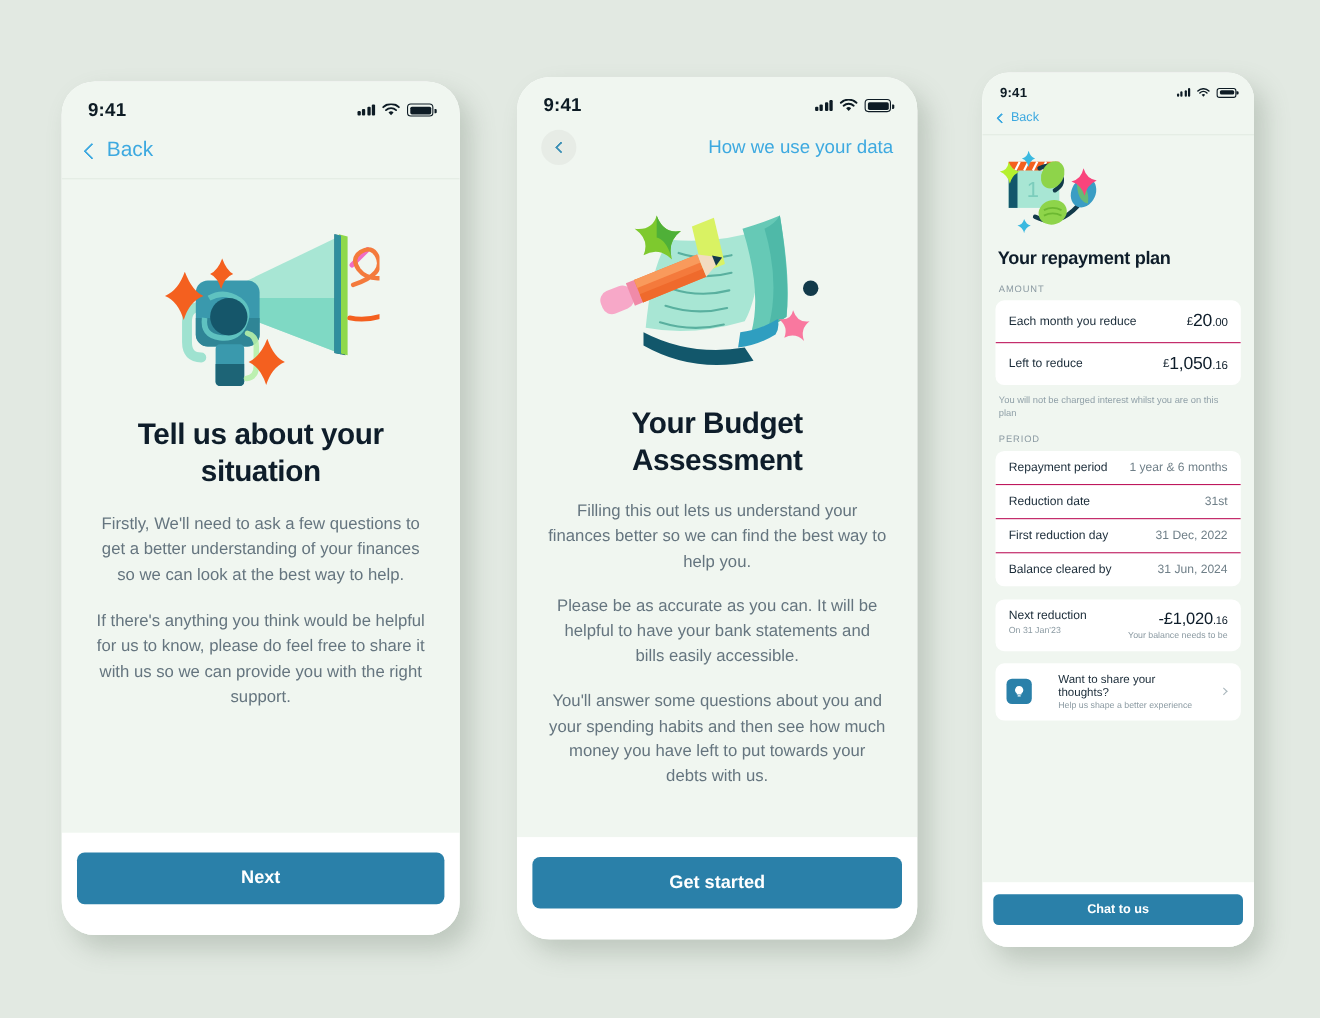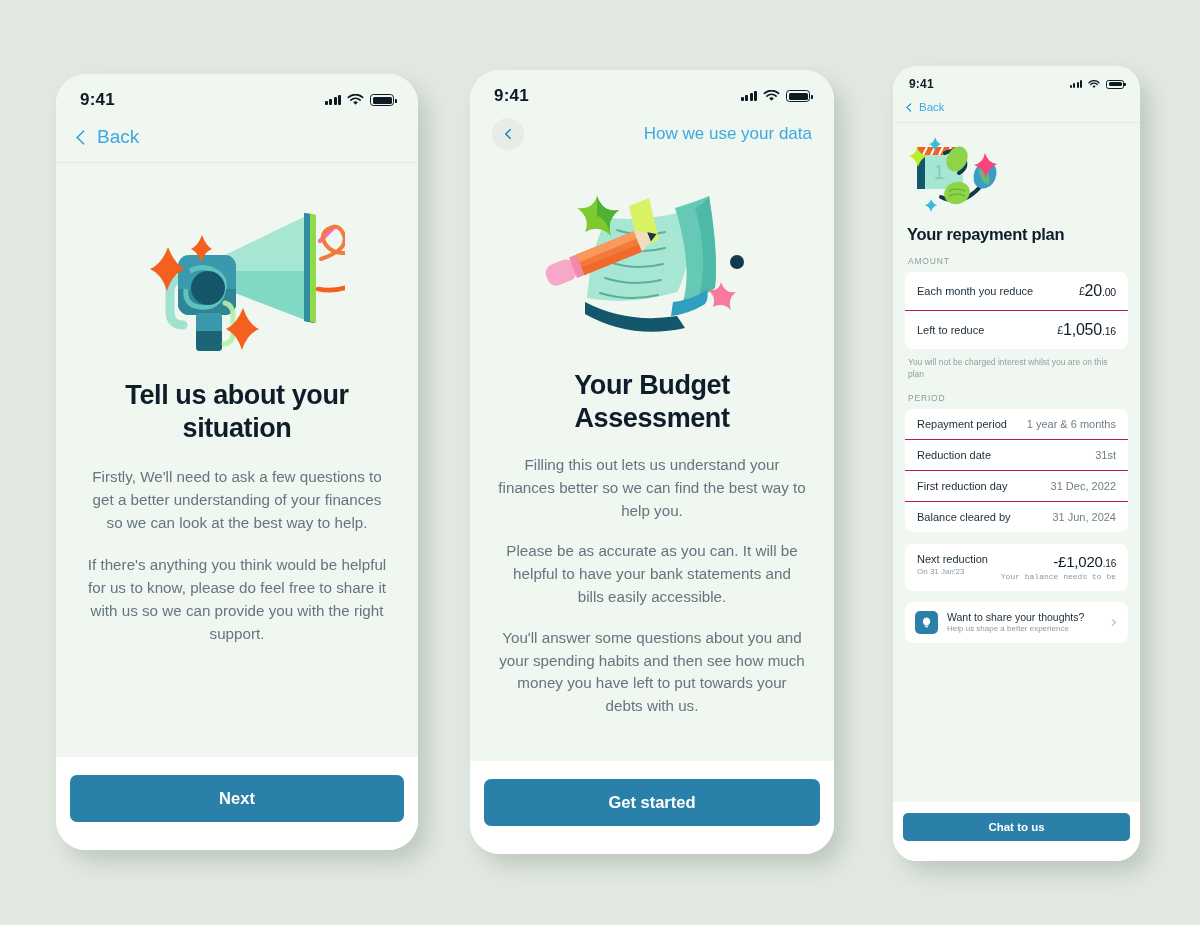--- a/index.html
+++ b/index.html
@@ -235,24 +235,24 @@
 
   .next-card {
     display: flex; align-items: flex-start; justify-content: space-between;
     padding: 9px 12px 10px 12px;
   }
   .next-left .nl-title { font-size: 11px; color: #1a2b38; }
   .next-left .nl-sub { font-size: 8px; color: #8b9aa2; margin-top: 2px; }
   .next-right { text-align: right; }
   .next-right .nr-amt { font-size: 15px; color: #0e1d2a; font-weight: 500; letter-spacing: -0.2px; }
   .next-right .nr-amt .dec { font-size: 10px; }
-  .next-right .nr-sub { font-size: 8px; color: #8b9aa2; margin-top: 2px; font-family: Liberation Mono, monospace; }
+  .next-right .nr-sub { font-size: 8px; color: #8b9aa2; margin-top: 2px; }
 
   .feedback-card {
-    display: flex; align-items: center; gap: 9px;
+    display: flex; align-items: center; gap: 24px;
     padding: 9px 10px;
   }
   .bulb-badge {
     width: 23px; height: 23px; border-radius: 5px; background: #2a80a9;
     display: flex; align-items: center; justify-content: center; flex: 0 0 auto;
   }
   .fb-text { flex: 1 1 auto; }
   .fb-title { font-size: 10.5px; color: #1a2b38; }
   .fb-sub { font-size: 8px; color: #8b9aa2; margin-top: 1.5px; }
   .fb-chev {

